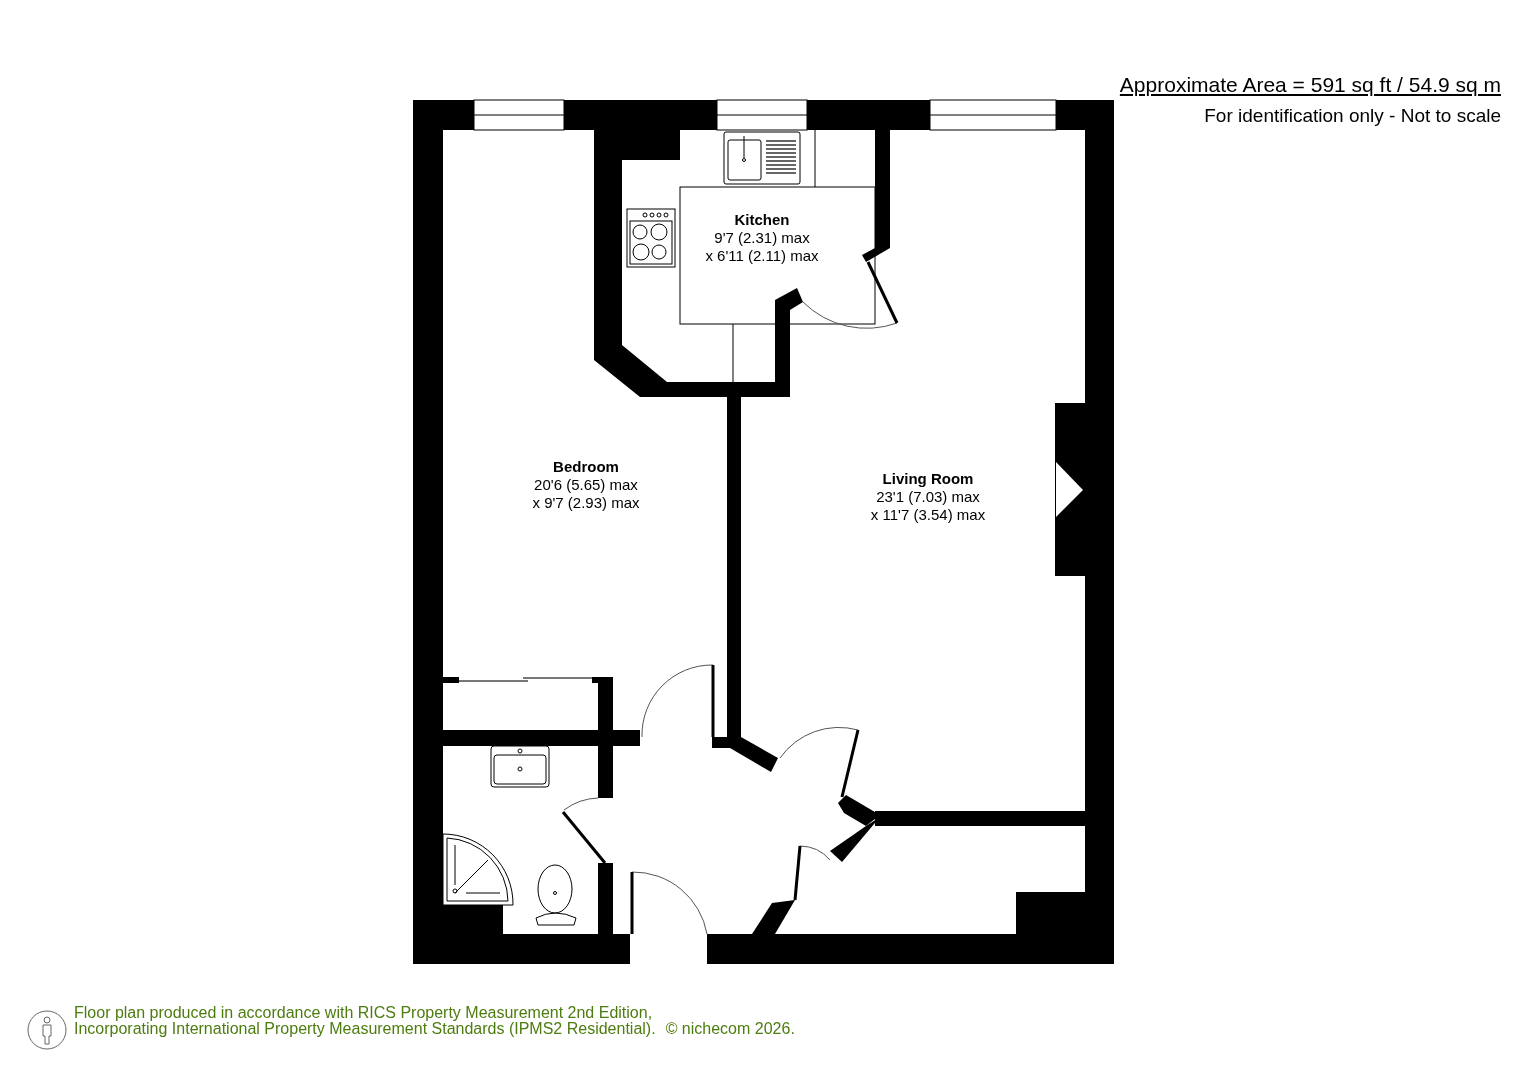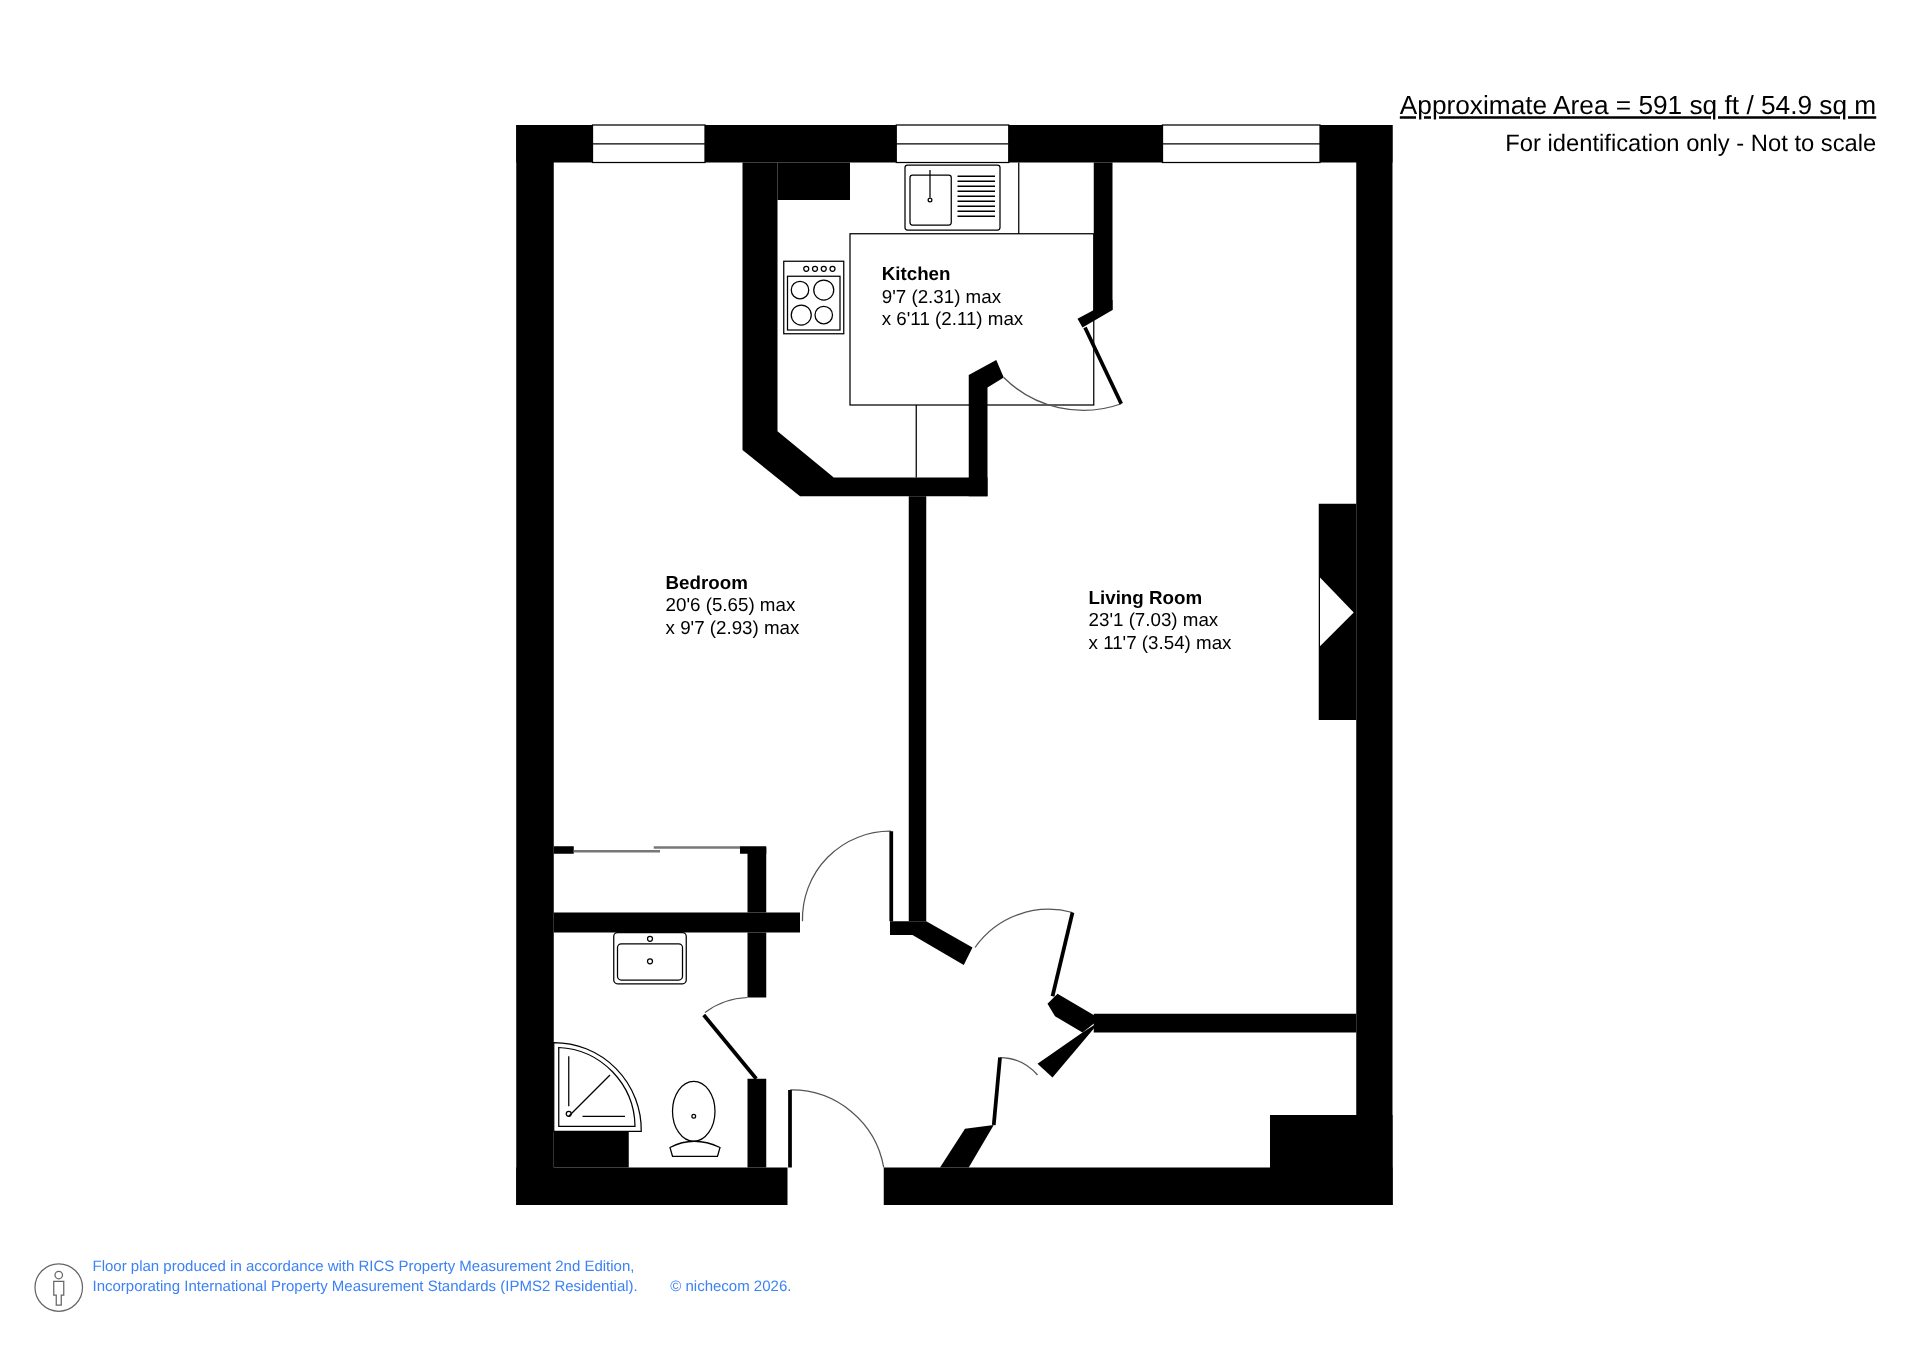--- a/index.html
+++ b/index.html
@@ -1,24 +1,24 @@
 <!DOCTYPE html>
 <html><head>
 <meta charset="utf-8">
 <style>
   html, body { margin: 0; padding: 0; background: #ffffff; }
   body { width: 1527px; height: 1080px; position: relative; overflow: hidden;
          font-family: "Liberation Sans", sans-serif; color: #000; }
   #plan { position: absolute; left: 0; top: 0; }
   .area-title { position: absolute; right: 26px; top: 73px; font-size: 21px; white-space: nowrap; text-decoration: underline; }
   .area-note { position: absolute; right: 26px; top: 105px; font-size: 19px; white-space: nowrap; }
-  .room-label { position: absolute; text-align: left; transform: translateX(-50%); font-size: 15px; line-height: 18px; white-space: nowrap; }
+  .room-label { position: absolute; text-align: center; transform: translateX(-50%); font-size: 15px; line-height: 18px; white-space: nowrap; }
   .room-label .name { font-weight: bold; }
-  .footer { position: absolute; left: 74px; top: 1005px; font-size: 12px; line-height: 16px; color: #3b82f6; }
-  .footer .copy { margin-left: 26px; }
+  .footer { position: absolute; left: 74px; top: 1005px; font-size: 16px; line-height: 16px; color: #4d7c0f; }
+  .footer .copy { margin-left: 10px; }
   .footer .ref { margin-left: 12px; }
   .person-icon { position: absolute; left: 27px; top: 1010px; width: 40px; height: 40px; }
 </style>
 </head>
 <body>
 
 <svg id="plan" width="1527" height="1080" viewBox="0 0 1527 1080" xmlns="http://www.w3.org/2000/svg">
   <g fill="#000">
 
     <rect x="413" y="100" width="30" height="864"></rect>

